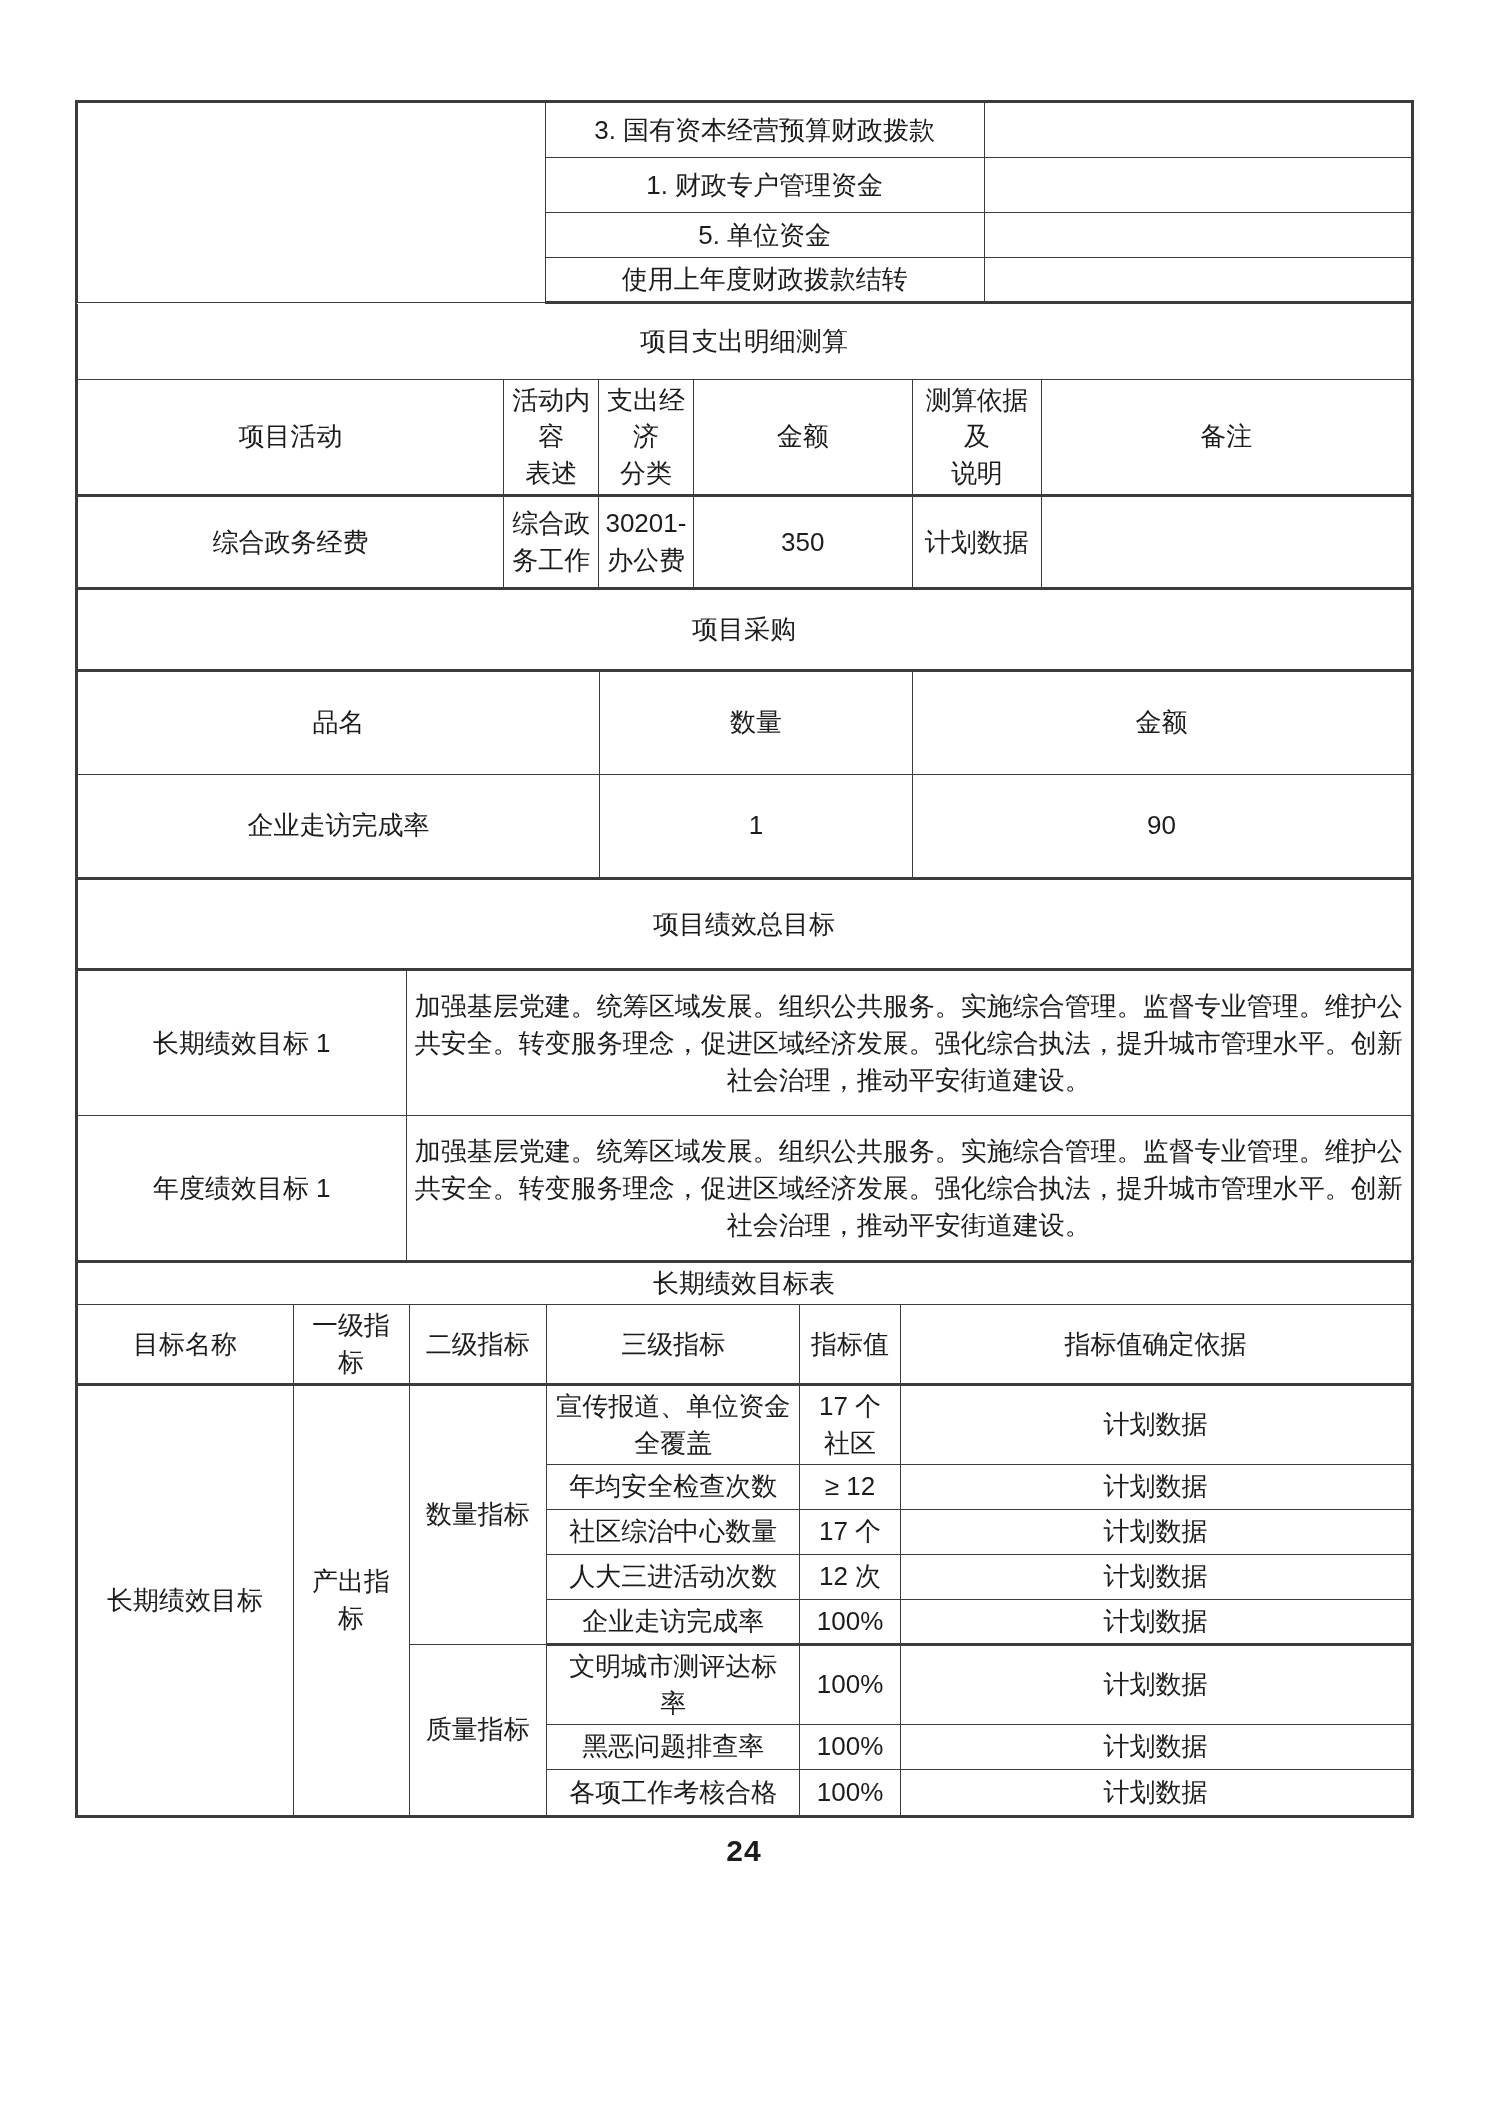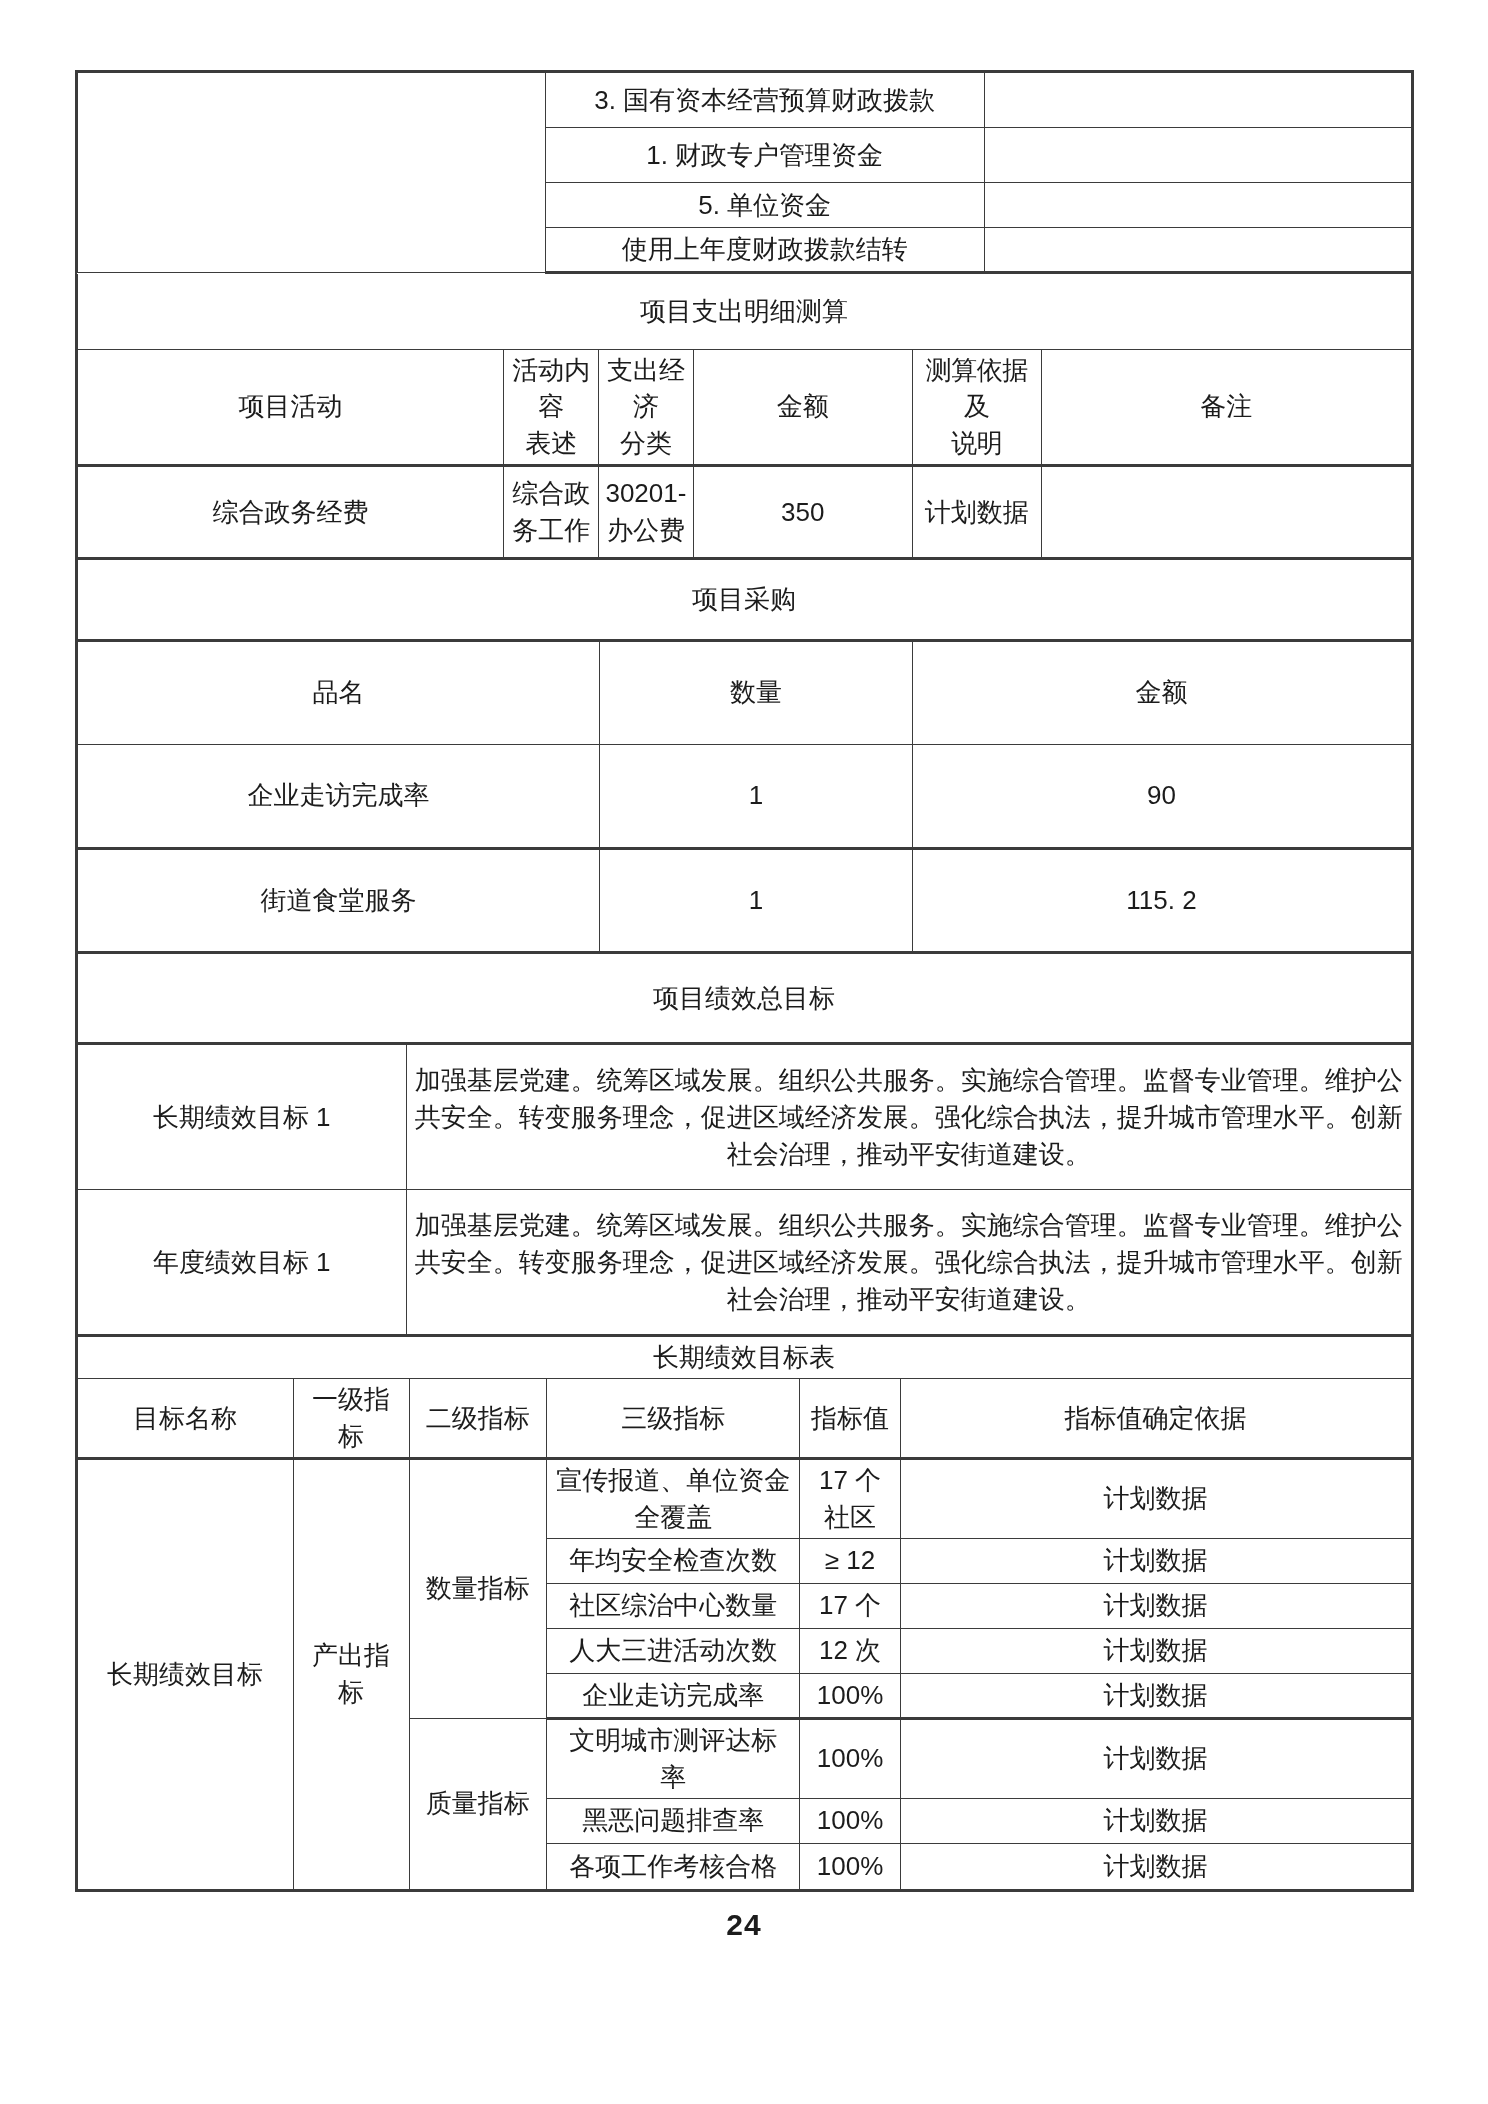--- a/index.html
+++ b/index.html
@@ -3,21 +3,21 @@
 <meta charset="utf-8">
 <style>
   html,body { margin:0; padding:0; background:#ffffff; }
   .page {
     position:relative;
     width:1488px; height:2104px;
     background:#ffffff;
     font-family:"Liberation Sans","DejaVu Sans",sans-serif;
     color:#1c1c1c;
     box-sizing:border-box;
-    padding-top:70px;
+    padding-top:100px;
     overflow:hidden;
   }
   .doc {
     width:1335px;
     margin:0 auto;
     border:2px solid #3b3b3b;
   }
   table.tbl { border-collapse:collapse; width:100%; table-layout:fixed; }
   table.tbl td {
     border:1px solid #3b3b3b;
@@ -134,25 +134,20 @@
       <tr style="height:104px">
         <td>品名</td>
         <td>数量</td>
         <td>金额</td>
       </tr>
       <tr class="sep" style="height:104px">
         <td>企业走访完成率</td>
         <td>1</td>
         <td>90</td>
       </tr>
-      <tr class="sep" style="height:104px">
-        <td>街道食堂服务</td>
-        <td>1</td>
-        <td>115. 2</td>
-      </tr>
     </tbody>
       </table>
 
     <table class="tbl sec-d no-top">
       <colgroup>
           <col style="width:24.7%">
           <col style="width:75.3%">
         </colgroup>
       <tbody>
           <tr class="sep" style="height:90px">

